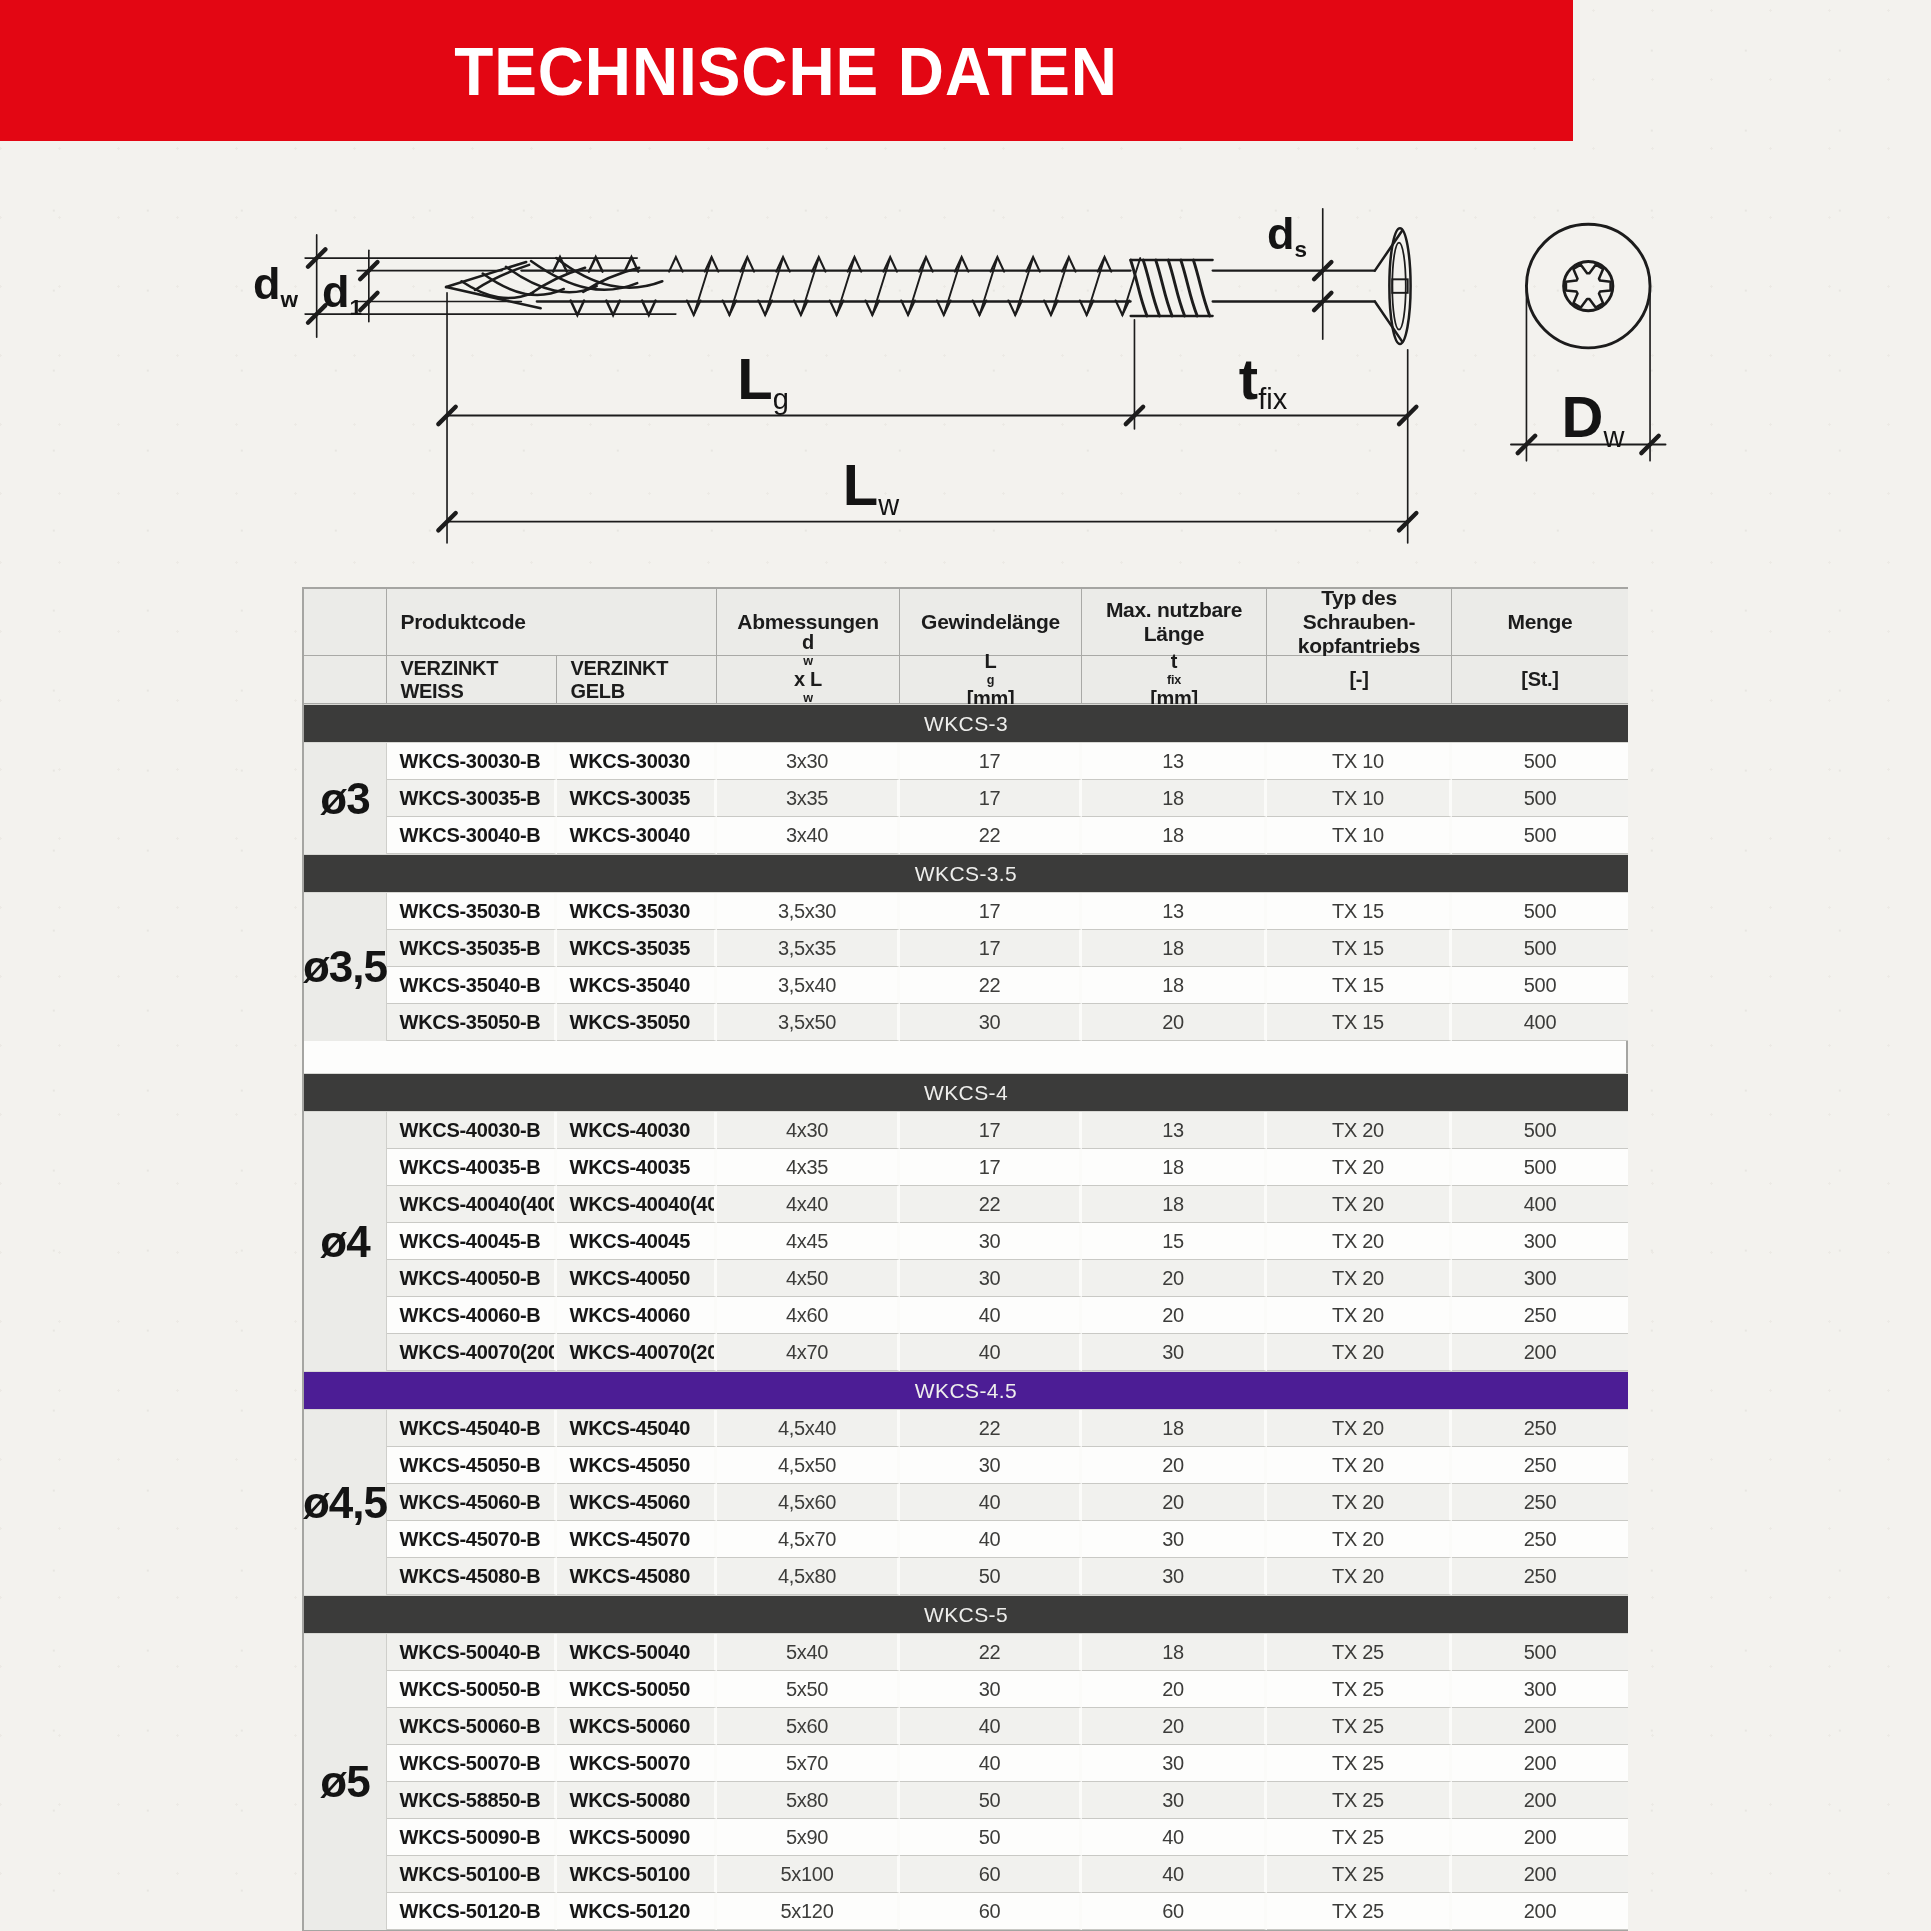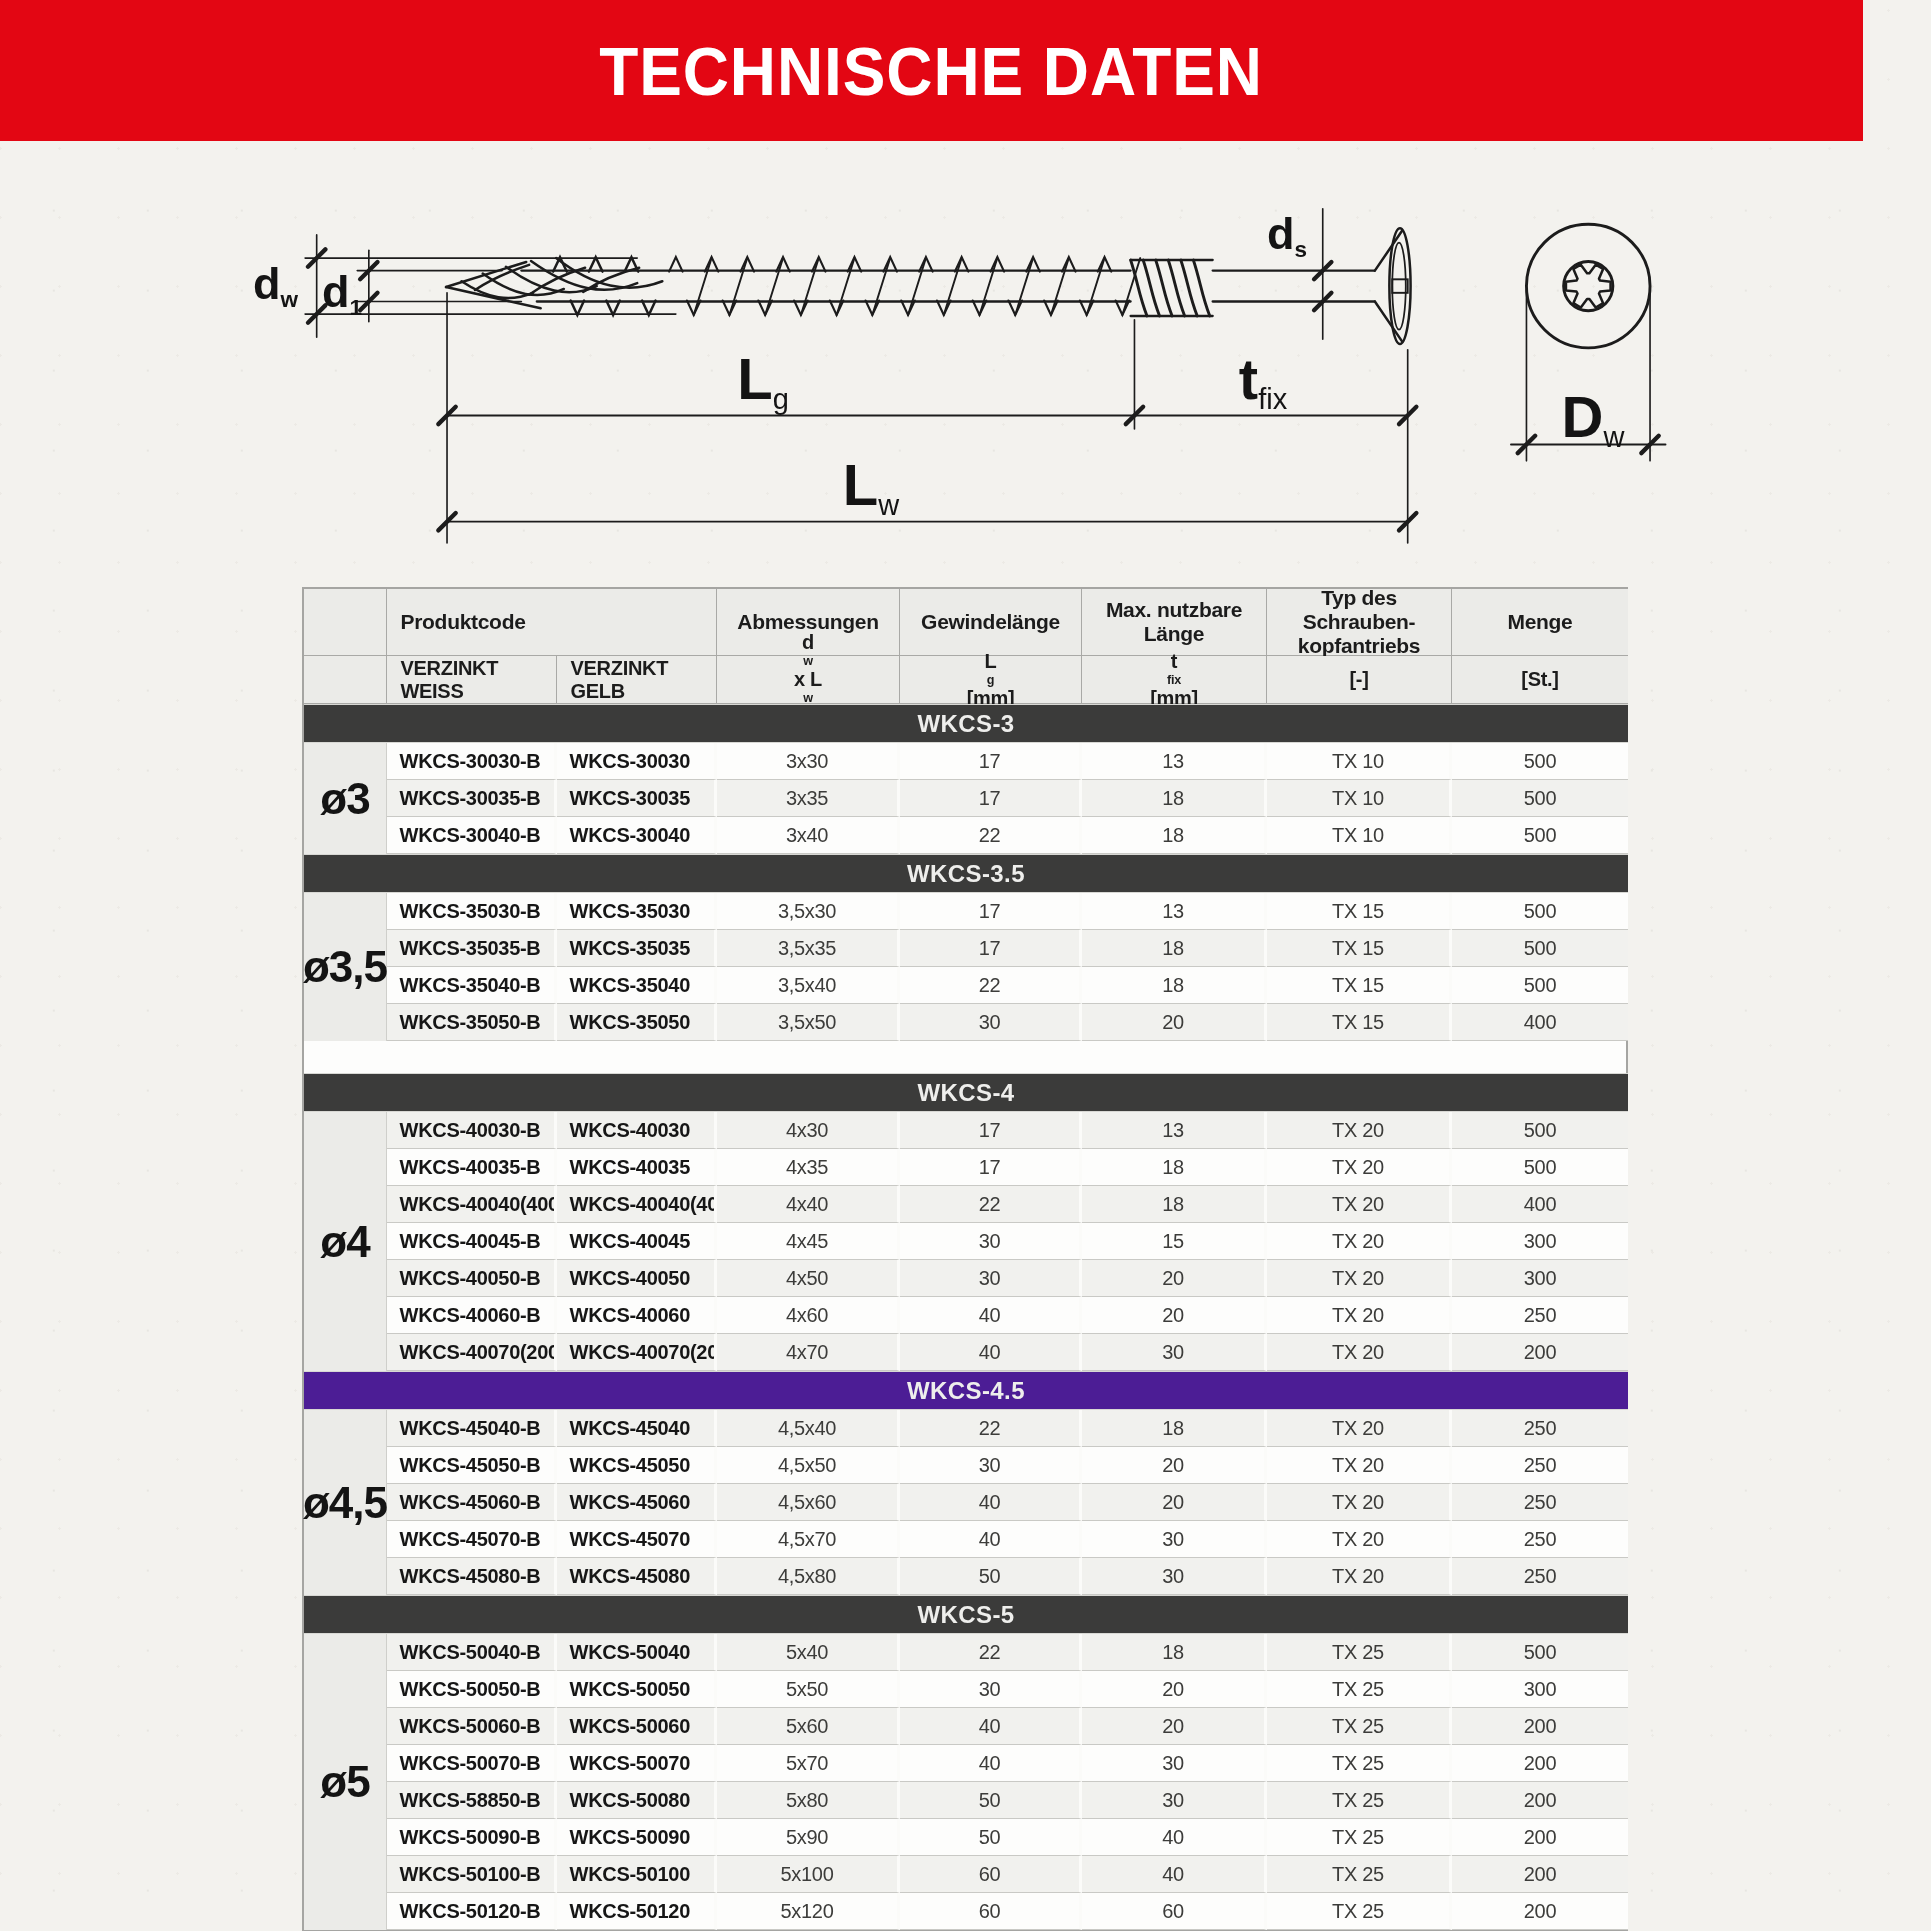--- a/index.html
+++ b/index.html
@@ -11,21 +11,21 @@
       radial-gradient(#e7e6e1 1.2px, transparent 1.4px),
       radial-gradient(#eceae5 1px, transparent 1.2px);
     background-size: 94px 80px, 59px 69px;
     background-position: 6.8px 10.6px, 30px 45px;
     overflow:hidden;
     color:#111;
   }
 
   
   .titlebar {
-    position:absolute; left:0; top:0; width:1863px; height:141px;
+    position:absolute; left:0; top:0; width:1573px; height:141px;
     display:flex; align-items:center; justify-content:center;
   }
   .titlebar h1 {
     font-size:68px; font-weight:bold; color:#fff; letter-spacing:1px;
     transform:scaleX(.94);
   }
 
   
   .diagram { position:absolute; left:0; top:145px; width:1931px; height:454px; }
   .diagram svg { position:absolute; left:0; top:0; }
@@ -53,21 +53,21 @@
   .hcell.h2 { height:48px; font-size:20px; }
   .hcell.left { align-items:flex-start; padding-left:13.5px; text-align:left; }
   .hcell.span2 { grid-column: 2 / span 2; }
   .hcell.lastcol { border-right:none; }
   .hcell .sub { font-size:12.6px; font-weight:bold; vertical-align:-0.45em; }
 
   .bar {
     grid-column: 1 / -1; height:39px; background:#3b3b3a;
     border-top:1.9px solid #d8d8d4; border-bottom:1.9px solid #d8d8d4;
     display:flex; align-items:center; justify-content:center;
-    color:#eeeeec; font-size:24px; letter-spacing:0.4px; font-weight:bold;
+    color:#eeeeec; font-size:21px; letter-spacing:0.4px; font-weight:normal;
   }
 
   .dia {
     background:#ebebe8; border-right:1.9px solid #cfcfcb;
     display:flex; align-items:center; justify-content:center;
     font-weight:bold; font-size:44px; letter-spacing:-1px; color:#141414;
   }
   .cell {
     height:37px; display:flex; align-items:center;
     border-right:3.9px solid #fbfbf9; border-bottom:1.9px solid #c9c9c5;

